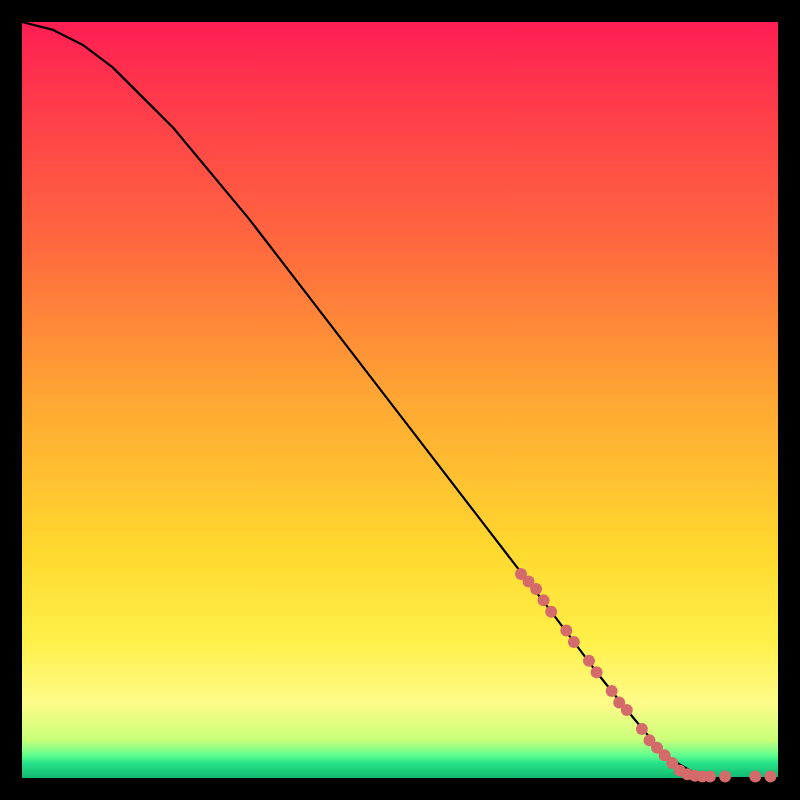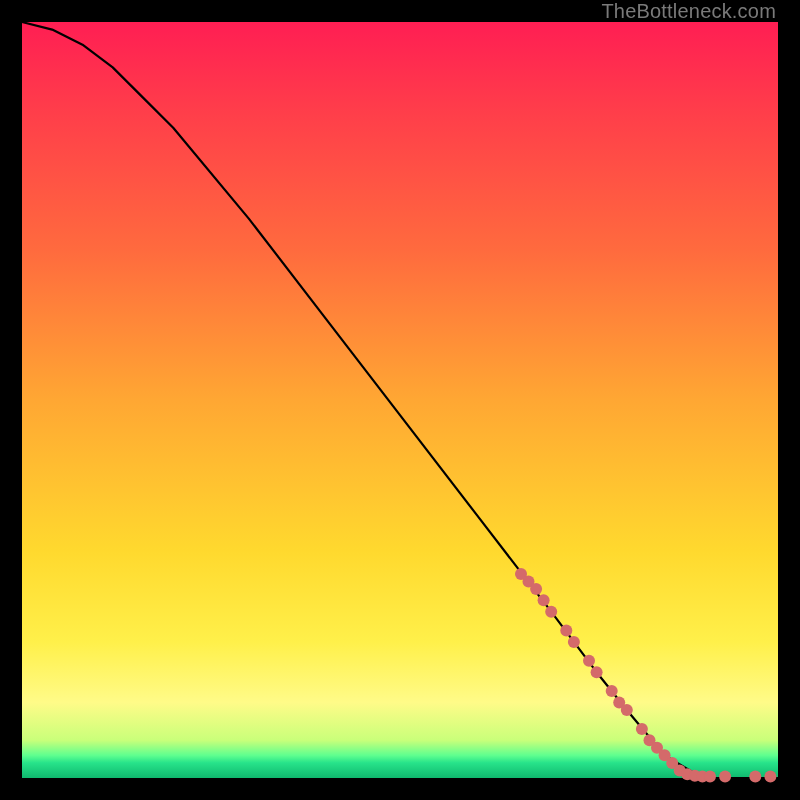--- a/index.html
+++ b/index.html
@@ -96,14 +96,13 @@
         <circle cx="657.7" cy="748.4" r="6" class="marker"></circle>
         <circle cx="665.3" cy="752.2" r="6" class="marker"></circle>
         <circle cx="672.8" cy="753.7" r="6" class="marker"></circle>
         <circle cx="680.4" cy="754.5" r="6" class="marker"></circle>
         <circle cx="688.0" cy="754.5" r="6" class="marker"></circle>
         <circle cx="703.1" cy="754.5" r="6" class="marker"></circle>
         <circle cx="733.3" cy="754.5" r="6" class="marker"></circle>
         <circle cx="748.4" cy="754.5" r="6" class="marker"></circle>
       </g>
   </svg>
-  <div class="watermark">TheBottleneck.com</div>
 </div>
 
 </body></html>

